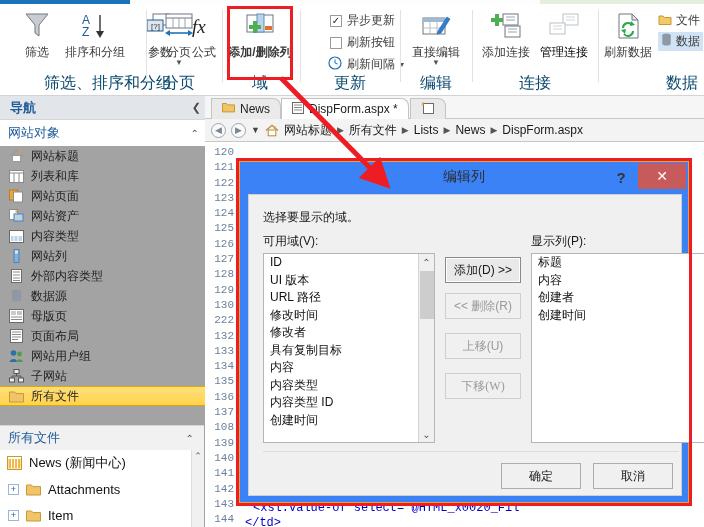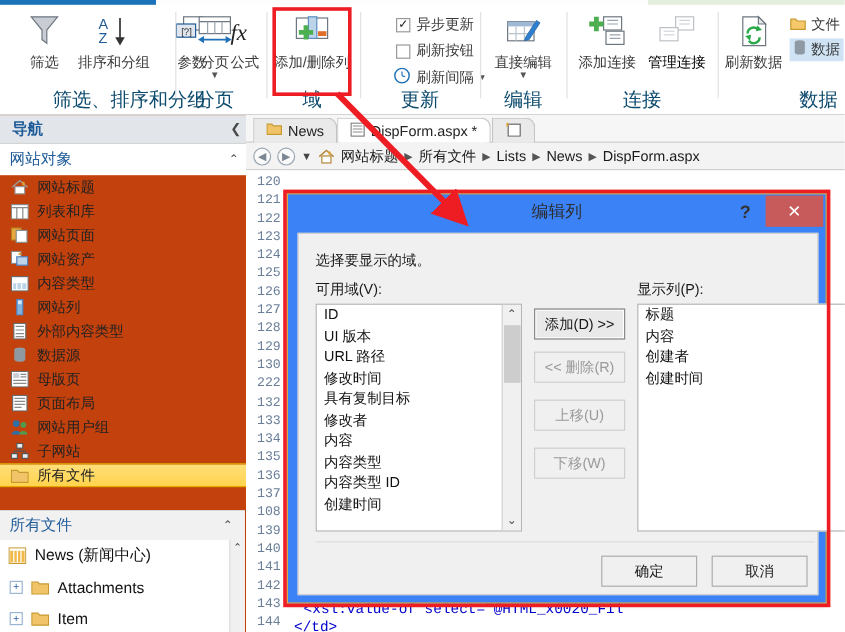--- a/index.html
+++ b/index.html
@@ -70,21 +70,21 @@
     left: 227px; top: 2px; width: 66px; height: 74px;
     pointer-events: none;
   }
 
   
   .arrow-svg { position:absolute; left:0; top:0; width:704px; height:527px; pointer-events:none; }
 
   
   .navpanel {
     position: absolute; left: 0; top: 96px; width: 210px; height: 431px;
-    background: #c2410c; border-right: 1px solid #c8c8c8;
+    background: #a3a3a3; border-right: 1px solid #c8c8c8;
   }
   .nav-header {
     height: 24px; background: #e2e6ea;
     display:flex; align-items:center; justify-content:space-between;
     padding: 0 8px 0 10px;
     border-bottom: 1px solid #d6d6d6;
   }
   .nav-header .t { font-size: 13px; color:#1f5c99; font-weight: bold; }
   .nav-header .c { font-size: 11px; color:#4a4a4a; }
 
@@ -331,21 +331,21 @@
             </svg>
           </div>
           <div class="lbl">分页</div>
           <div class="caret">▼</div>
         </div>
         <div class="grp-label">分页</div>
       </div>
       <div class="grp-sep" style="left:222px;"></div>
 
       <div class="rgroup" style="left:224px; width:72px;">
-        <div class="bigbtn" style="left:2px; width:68px;">
+        <div class="bigbtn" style="left:2px; width:68px;font-weight:bold;">
           <div class="ico">
             <svg width="34" height="28" viewBox="0 0 34 28">
               <rect x="4" y="3" width="26" height="17" fill="#fff" stroke="#6e7781"></rect>
               <rect x="14" y="2" width="7" height="18" fill="#bcd4ea" stroke="#5a8fc0"></rect>
               <rect x="22" y="14" width="7" height="4" fill="#e06f2a"></rect>
               <path d="M6 13 h4 v-4 h4 v4 h4 v4 h-4 v4 h-4 v-4 h-4 z" fill="#4caf50"></path>
             </svg>
           </div>
           <div class="lbl">添加/删除列</div>
         </div>
@@ -753,39 +753,39 @@
       <div class="listbox lb-left" id="lb-left">
         <div class="lb-scroll">
           <div class="arr">⌃</div>
           <div class="thumb"></div>
           <div class="arr bot">⌄</div>
         </div>
       <div class="item">ID</div>
           <div class="item">UI 版本</div>
           <div class="item">URL 路径</div>
           <div class="item">修改时间</div>
+          <div class="item">修改者</div>
           <div class="item">具有复制目标</div>
-          <div class="item">修改者</div>
           <div class="item">内容</div>
           <div class="item">内容类型</div>
           <div class="item">内容类型 ID</div>
           <div class="item">创建时间</div>
         </div>
 
       <div class="listbox lb-right" id="lb-right">
           <div class="item">标题</div>
           <div class="item">内容</div>
           <div class="item">创建者</div>
           <div class="item">创建时间</div>
         </div>
 
       <div class="mid-btn primary" style="top:62px;">添加(D)  &gt;&gt;</div>
       <div class="mid-btn disabled" style="top:98px;">&lt;&lt;  删除(R)</div>
       <div class="mid-btn disabled" style="top:138px;">上移(U)</div>
-      <div class="mid-btn disabled" style="top:178px;">下移(W)</div>
+      <div class="mid-btn disabled" style="top:178px;font-family:Liberation Serif, serif;">下移(W)</div>
 
       <div class="dlg-sep"></div>
       <div class="dlg-btn btn-ok">确定</div>
       <div class="dlg-btn btn-cancel">取消</div>
     </div>
   </div>
   <div class="dlg-highlight"></div>
 
   <svg class="arrow-svg" style="z-index:50;">
     <defs>

